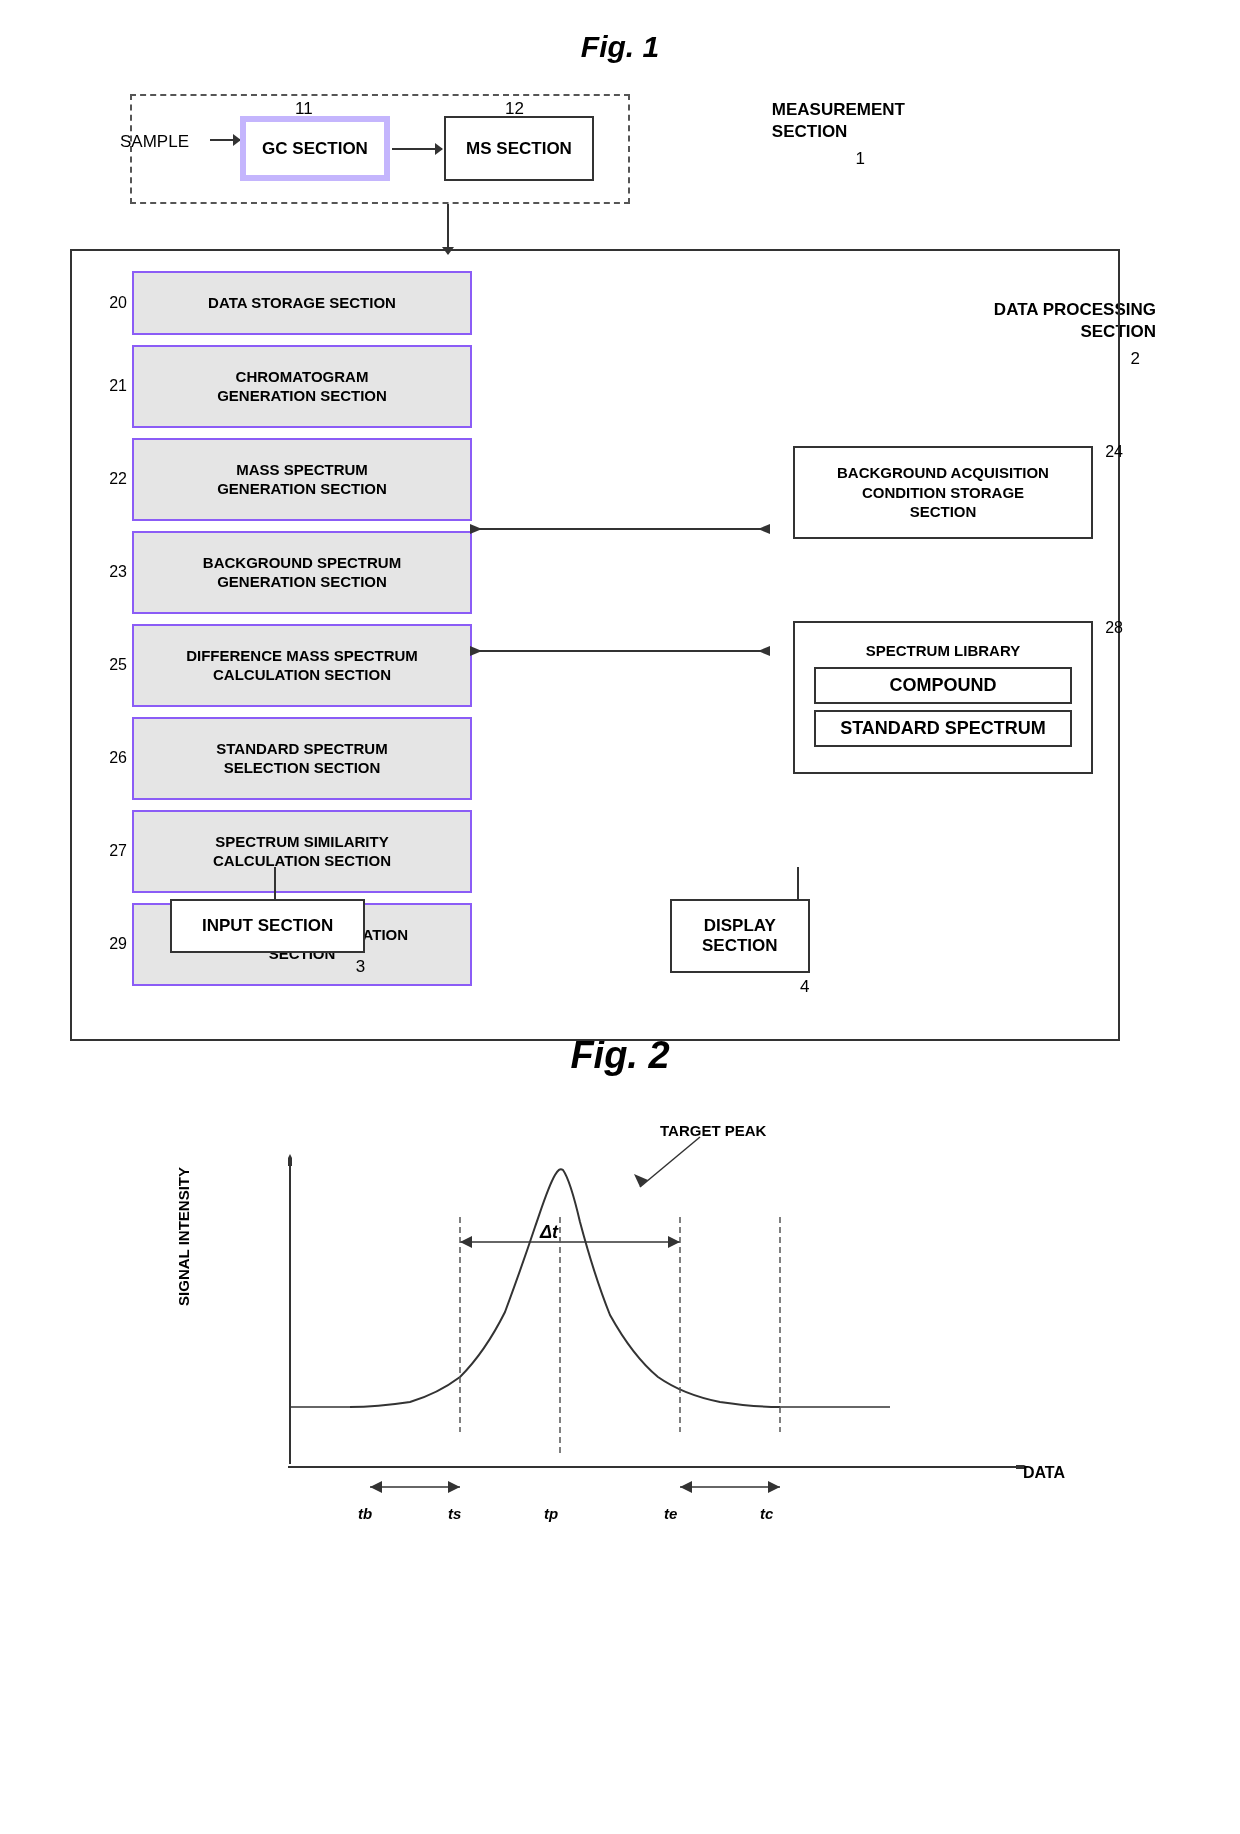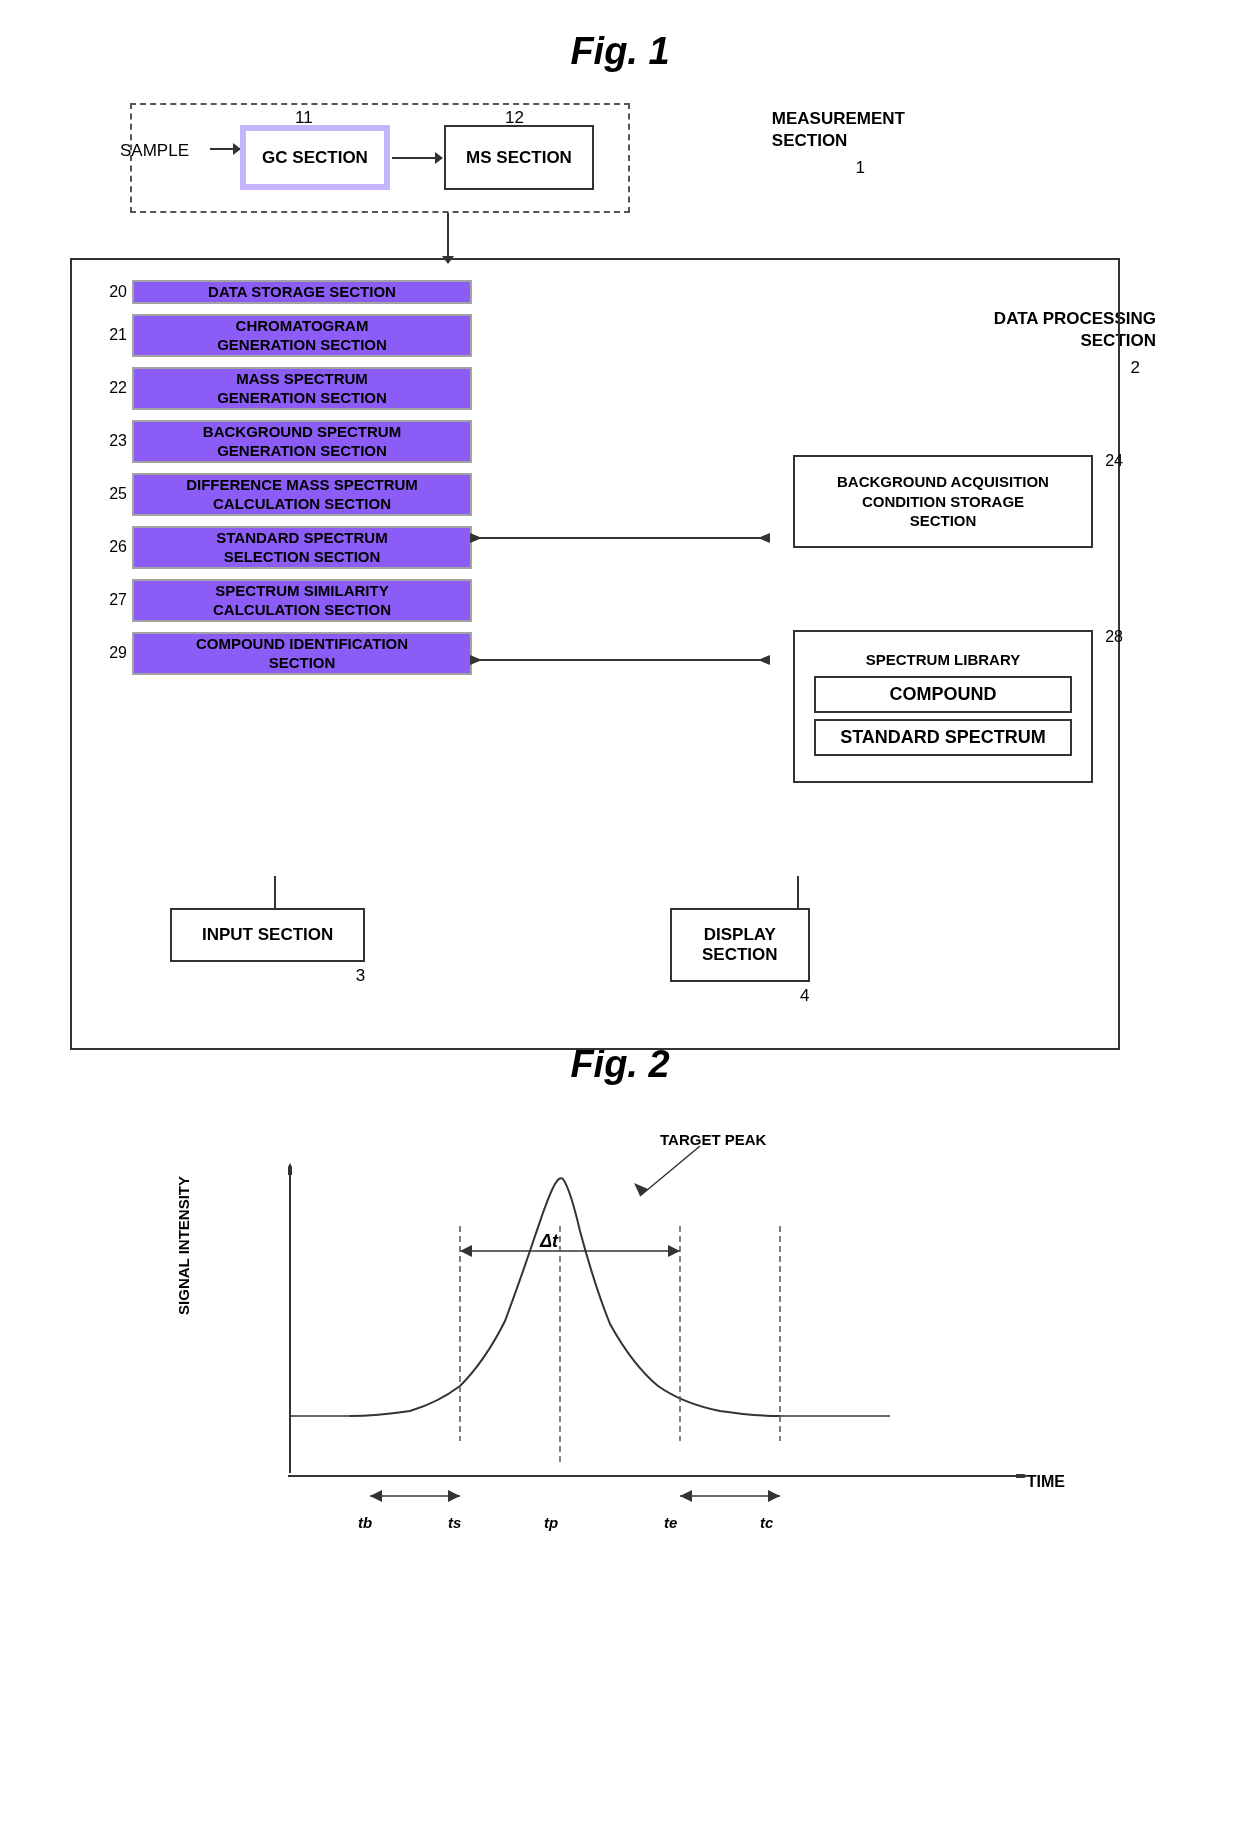--- a/index.html
+++ b/index.html
@@ -13,21 +13,21 @@
     }
 
     .page-container {
       width: 1240px;
       padding: 20px 40px;
     }
 
     
     .fig1-title {
       text-align: center;
-      font-size: 38px;
+      font-size: 30px;
       font-style: italic;
       font-weight: bold;
       margin-bottom: 30px;
       margin-top: 10px;
     }
 
     .fig1-area {
       position: relative;
       width: 1100px;
       margin: 0 auto;
@@ -191,28 +191,28 @@
 
     .block-num {
       font-size: 16px;
       width: 35px;
       text-align: right;
       margin-right: 5px;
       flex-shrink: 0;
     }
 
     .inner-box {
-      border: 2px solid #a3a3a3;
-      padding: 0 10px;
+      border: 2px solid #8b5cf6;
+      padding: 20px 10px;
       text-align: center;
       font-size: 15px;
       font-weight: bold;
       line-height: 1.3;
       flex: 1;
-      background: #8b5cf6;
+      background: #e5e5e5;
     }
 
     .bg-acquisition-box {
       border: 2px solid #333;
       padding: 15px 10px;
       text-align: center;
       font-size: 15px;
       font-weight: bold;
       line-height: 1.3;
       background: #fff;
@@ -423,21 +423,21 @@
         <polygon points="2,0 8,12 -4,12" fill="#333" transform="translate(0,0)"></polygon>
       </svg>
 
       <svg style="position:absolute; left:118px; bottom:58px;" width="740" height="4">
         <line x1="0" y1="2" x2="728" y2="2" stroke="#333" stroke-width="2"></line>
         <polygon points="740,2 728,-4 728,8" fill="#333"></polygon>
       </svg>
 
       <div class="y-axis-label" style="position:absolute; left:5px; top:60px; font-size:15px; font-weight:bold; writing-mode:vertical-rl; transform:rotate(180deg); line-height:1.2;">SIGNAL INTENSITY</div>
 
-      <div style="position:absolute; right:5px; bottom:45px; font-size:16px; font-weight:bold;">TIME</div>
+      <div style="position:absolute; right:5px; bottom:45px; font-size:16px; font-weight:bold;">DATA</div>
 
       <svg style="position:absolute; left:120px; bottom:60px;" width="600" height="300">
 
         <path d="M 60,240 C 80,240 100,238 120,235 130,232 150,225 170,210 185,195 200,175 215,145 225,118 235,90 245,60 252,40 258,20 265,8 268,3 270,1 273,3 278,10 283,25 290,55 298,85 308,118 320,148 335,175 350,195 368,210 388,224 410,231 430,235 450,238 470,240 490,240" fill="none" stroke="#333" stroke-width="2"></path>
 
         <line x1="0" y1="240" x2="60" y2="240" stroke="#333" stroke-width="1.5"></line>
         <line x1="490" y1="240" x2="600" y2="240" stroke="#333" stroke-width="1.5"></line>
       </svg>
 
       <div style="position:absolute; top:15px; left:490px; font-size:15px; font-weight:bold;">TARGET PEAK</div>

